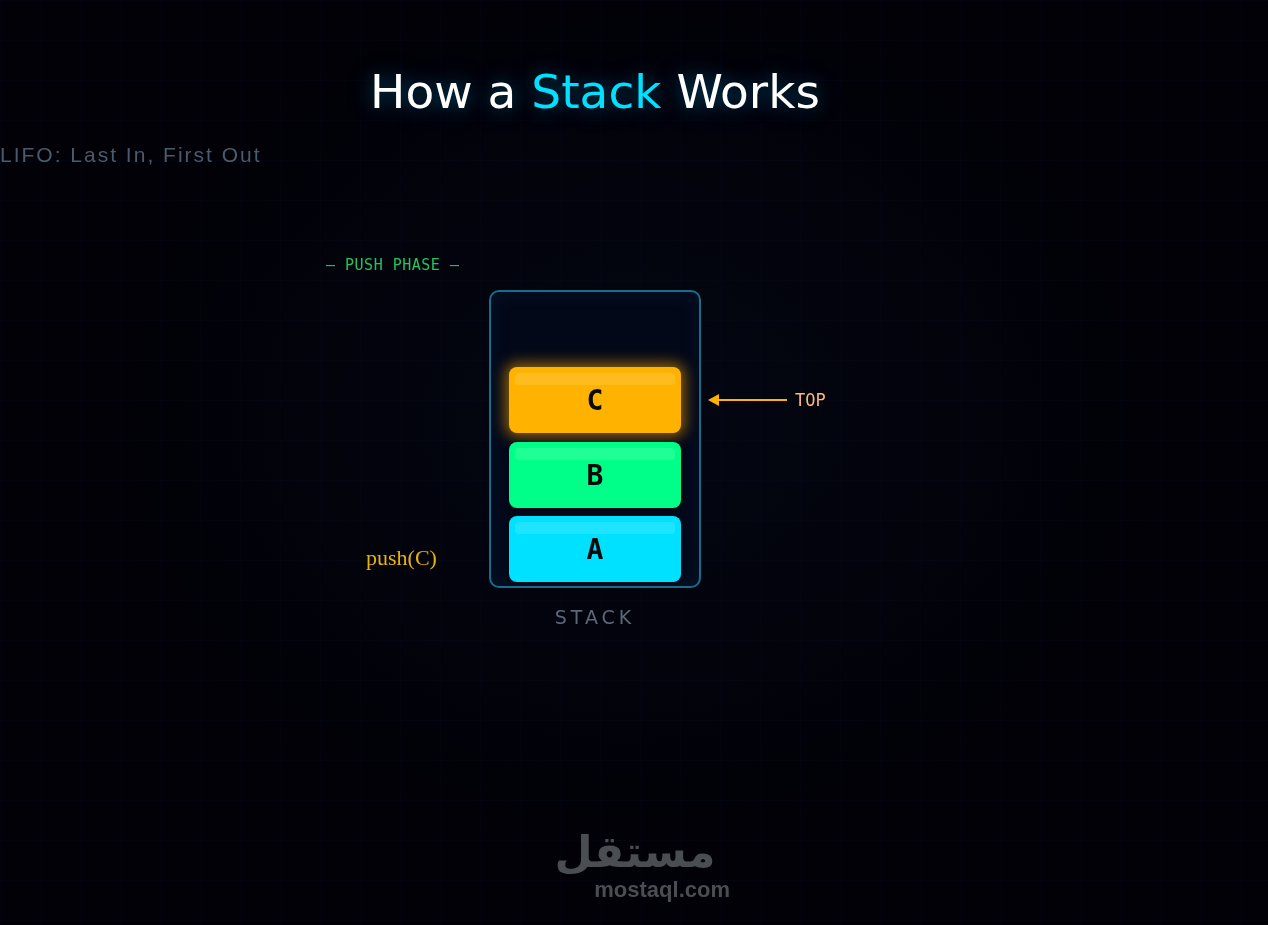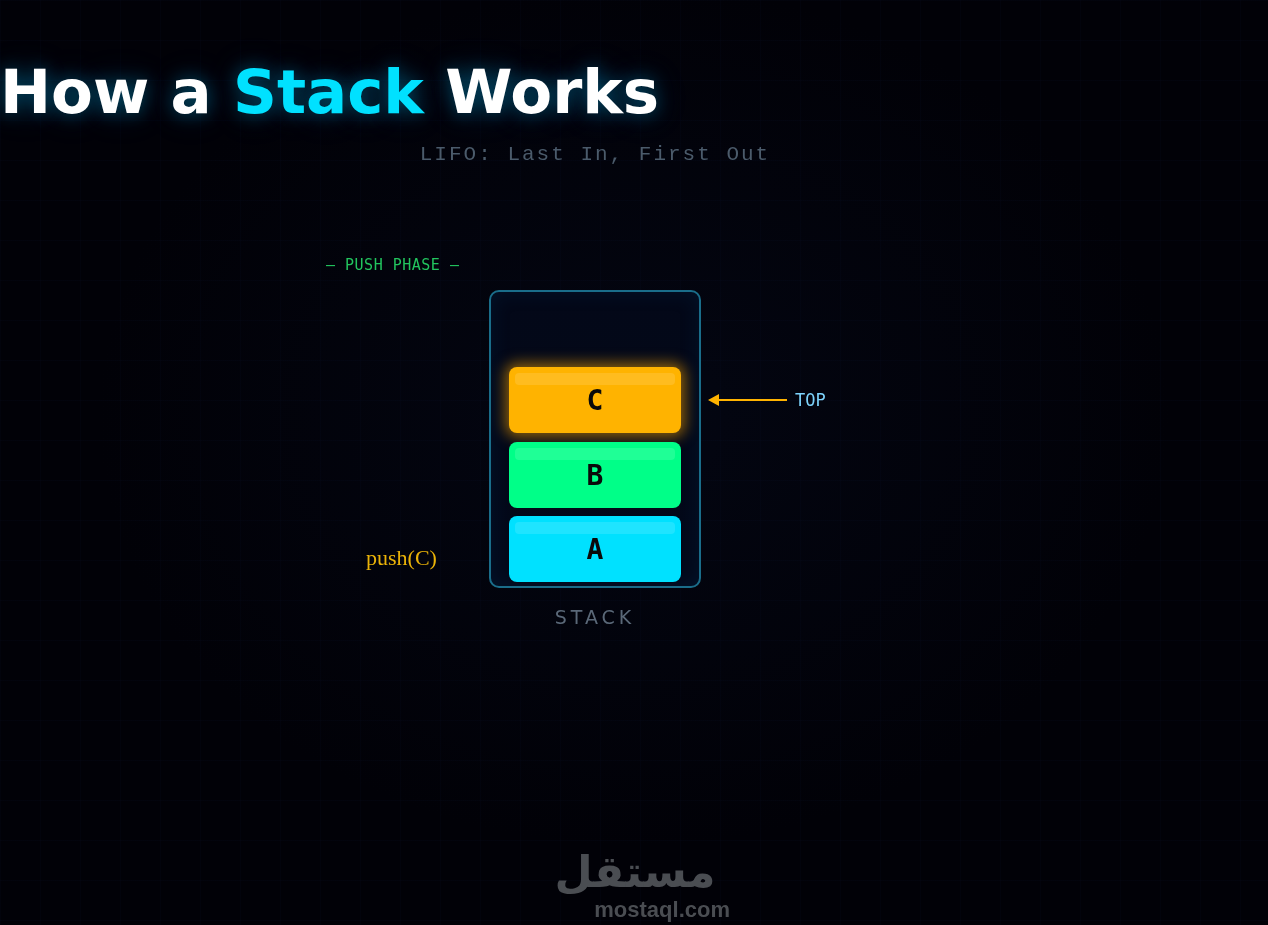--- a/index.html
+++ b/index.html
@@ -27,38 +27,38 @@
       position: absolute;
       inset: 0;
       background: radial-gradient(ellipse at 50% 45%, rgba(10,20,50,0.25) 0%, rgba(0,0,0,0) 60%);
       pointer-events: none;
     }
     .title {
       position: absolute;
       left: 0;
       width: 1190px;
       top: 52px;
-      text-align: left;
-      font-family: "DejaVu Sans", sans-serif;
-      font-weight: bold;
-      font-size: 61px;
+      text-align: center;
+      font-family: "DejaVu Sans", sans-serif;
+      font-weight: normal;
+      font-size: 47px;
       line-height: 80px;
       color: #ffffff;
       letter-spacing: 0px;
       text-shadow: 0 0 18px rgba(0,200,255,0.35), 0 0 36px rgba(0,150,255,0.18);
       white-space: nowrap;
     }
     .title .accent { color: #00e1ff; }
     .subtitle {
       position: absolute;
       left: 0;
       width: 1190px;
       top: 143px;
-      text-align: center;
-      font-family: Liberation Mono, monospace;
+      text-align: left;
+      font-family: Liberation Sans, sans-serif;
       font-size: 21px;
       letter-spacing: 2px;
       color: #4b5b6b;
     }
     .phase-label {
       position: absolute;
       left: 326px;
       top: 256px;
       font-family: "DejaVu Sans Mono", monospace;
       font-size: 15px;
@@ -132,21 +132,21 @@
     }
     .arrow-line {
       width: 68px;
       height: 2px;
       background: #ffb300;
     }
     .top-label {
       margin-left: 8px;
       font-family: "DejaVu Sans Mono", monospace;
       font-size: 17px;
-      color: #7dd3fc;
+      color: #fdba74;
     }
     .op-label {
       position: absolute;
       left: 366px;
       top: 545px;
       font-family: Liberation Serif, serif;
       font-size: 22px;
       color: #eab308;
     }
     .stack-caption {
@@ -156,21 +156,21 @@
       top: 606px;
       text-align: center;
       font-family: "DejaVu Sans", sans-serif;
       font-size: 19px;
       letter-spacing: 4px;
       color: #5a6878;
     }
     .logo {
       position: absolute;
       left: 540px;
-      top: 848px;
+      top: 828px;
       width: 190px;
       text-align: center;
       color: #4a4d52;
     }
     .logo-arabic {
       font-family: "DejaVu Sans", sans-serif;
       font-weight: bold;
       font-size: 44px;
       line-height: 48px;
       direction: rtl;

